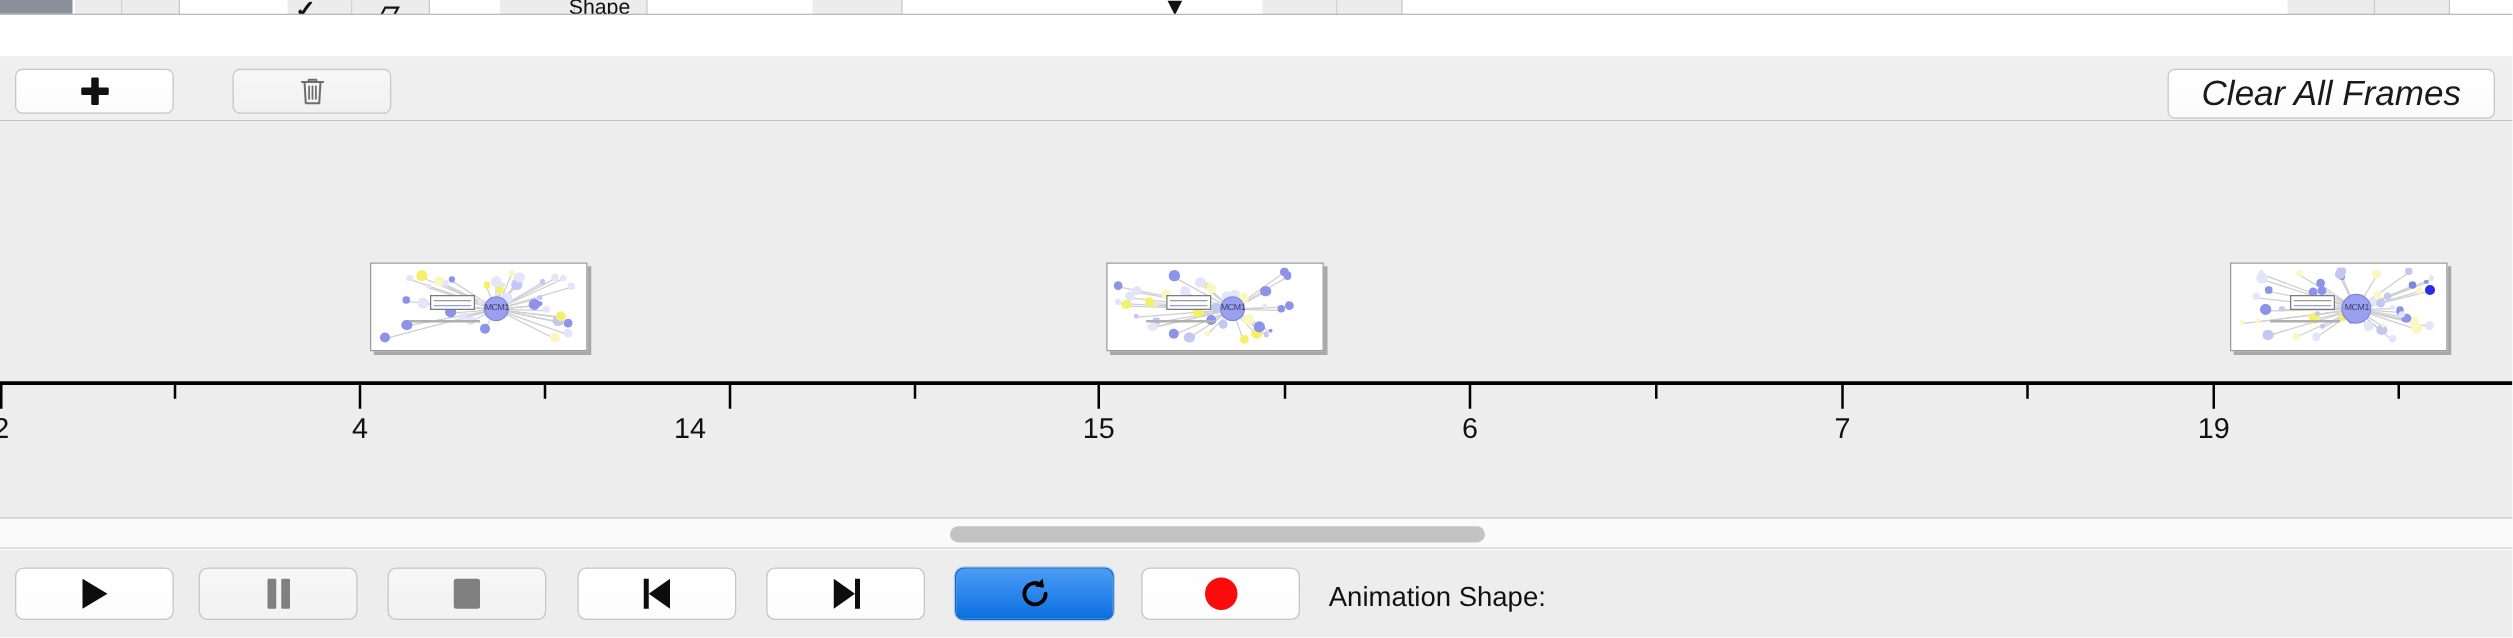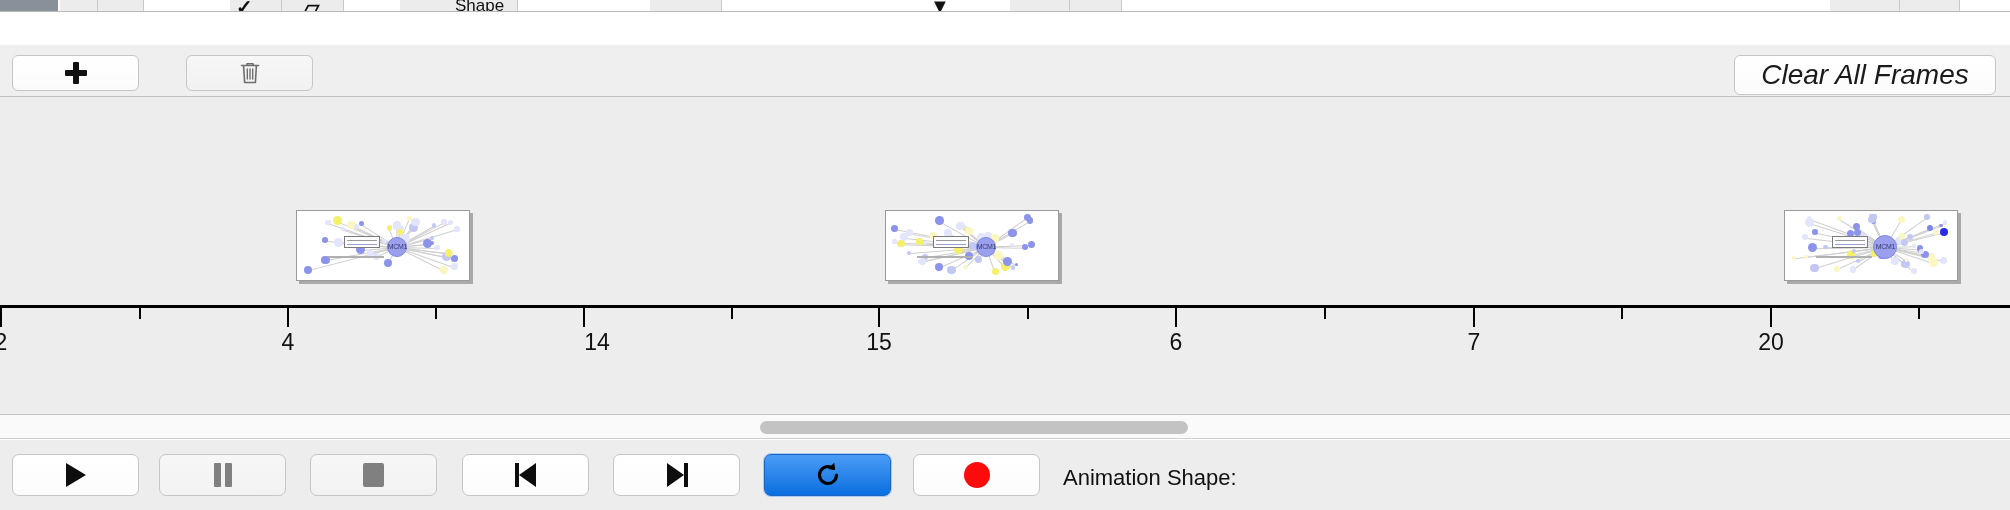--- a/index.html
+++ b/index.html
@@ -517,29 +517,29 @@
           </div>
         </div>
       </div>
     <div class="axis-line"></div>
     <div id="ticks-layer">
         <div class="tick tick-major" style="left: 0px;"></div>
         <div class="tick-label" style="left: 1px;">2</div>
         <div class="tick tick-major" style="left: 287px;"></div>
         <div class="tick-label" style="left: 288px;">4</div>
         <div class="tick tick-major" style="left: 583px;"></div>
-        <div class="tick-label" style="left: 597px;">14</div>
+        <div class="tick-label" style="left: 552px;">14</div>
         <div class="tick tick-major" style="left: 878px;"></div>
         <div class="tick-label" style="left: 879px;">15</div>
         <div class="tick tick-major" style="left: 1175px;"></div>
         <div class="tick-label" style="left: 1176px;">6</div>
         <div class="tick tick-major" style="left: 1473px;"></div>
         <div class="tick-label" style="left: 1474px;">7</div>
         <div class="tick tick-major" style="left: 1770px;"></div>
-        <div class="tick-label" style="left: 1771px;">20</div>
+        <div class="tick-label" style="left: 1771px;">19</div>
         <div class="tick tick-minor" style="left: 139px;"></div>
         <div class="tick tick-minor" style="left: 435px;"></div>
         <div class="tick tick-minor" style="left: 731px;"></div>
         <div class="tick tick-minor" style="left: 1027px;"></div>
         <div class="tick tick-minor" style="left: 1324px;"></div>
         <div class="tick tick-minor" style="left: 1621px;"></div>
         <div class="tick tick-minor" style="left: 1918px;"></div>
       </div>
   </div>
 

